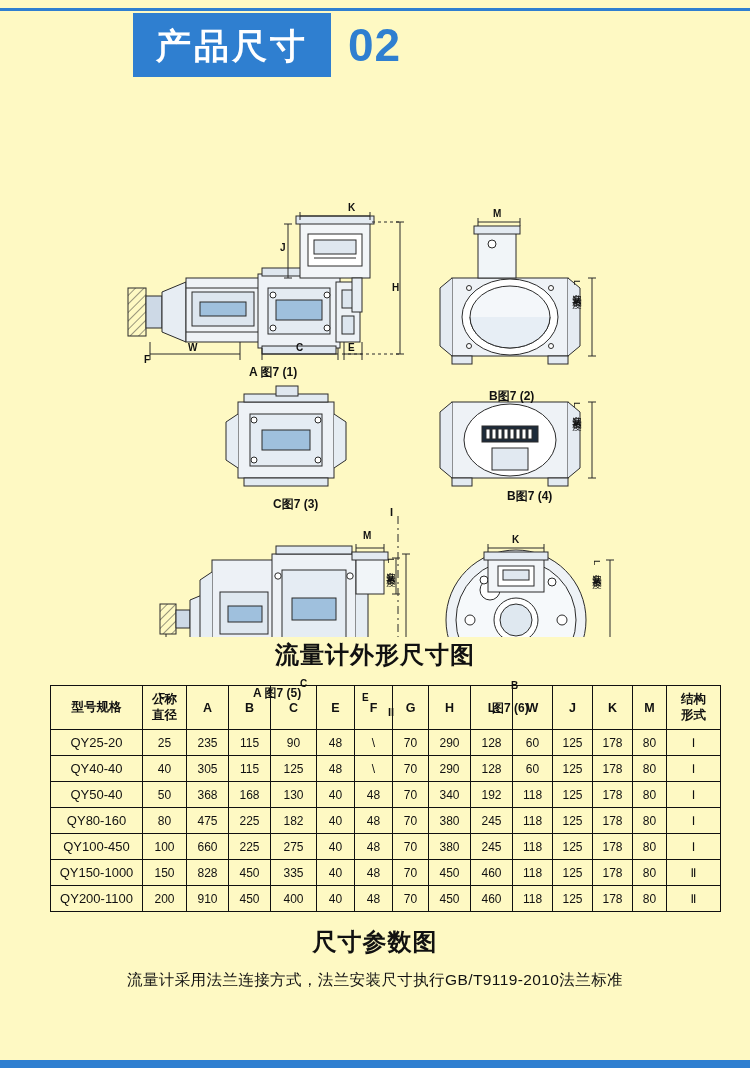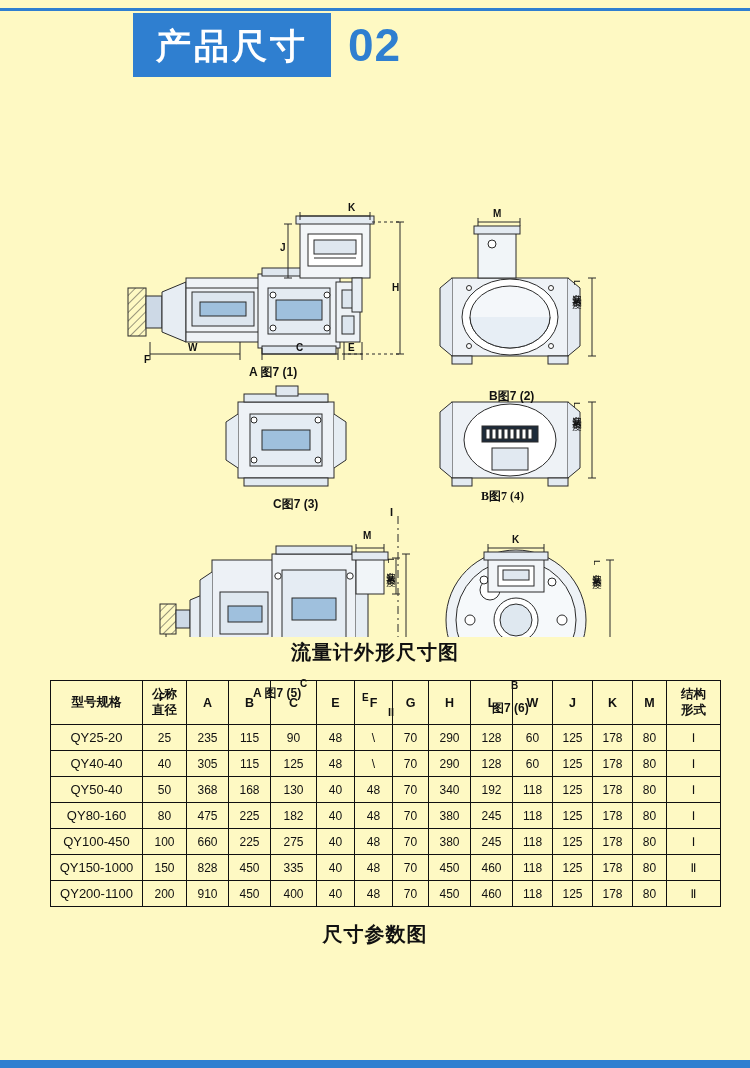--- a/index.html
+++ b/index.html
@@ -86,21 +86,21 @@
   .roman {
     position: absolute;
     font-size: 11px;
     font-weight: bold;
     color: #111;
   }
 
   
   .section-title {
     text-align: center;
-    font-size: 20px;
+    font-size: 24px;
     font-weight: bold;
     color: #111;
     letter-spacing: 1px;
   }
   #title-outline { margin-top: 2px; }
   #title-params { margin-top: 14px; }
 
   .footnote {
     margin-top: 12px;
     text-align: center;
@@ -379,21 +379,21 @@
     <div class="roman" style="left:388px; top:614px;">II</div>
 
     <div class="vlabel" style="left:570px; top:188px;">L安装法兰长度</div>
     <div class="vlabel" style="left:570px; top:310px;">L安装法兰长度</div>
     <div class="vlabel" style="left:384px; top:466px;">L安装法兰长度</div>
     <div class="vlabel" style="left:590px; top:468px;">L安装法兰长度</div>
 
     <div class="cap" style="left:249px; top:272px;">A 图7 (1)</div>
     <div class="cap" style="left:489px; top:272px;margin-top:24px;">B图7 (2)</div>
     <div class="cap" style="left:273px; top:404px;">C图7 (3)</div>
-    <div class="cap" style="left:481px; top:396px;font-family:Liberation Serif, serif;">B图7 (4)</div>
+    <div class="cap" style="left:507px; top:396px;">B图7 (4)</div>
     <div class="cap" style="left:253px; top:593px;">A 图7 (5)</div>
     <div class="cap" style="left:492px; top:608px;">图7 (6)</div>
   </div>
 
   <div class="section-title" id="title-outline">流量计外形尺寸图</div>
 
   <div class="table-wrap">
     <table class="spec">
       <colgroup>
         <col style="width:92px">
@@ -560,15 +560,16 @@
             <td>178</td>
             <td>80</td>
             <td>Ⅱ</td>
           </tr>
         </tbody>
     </table>
   </div>
 
   <div class="section-title" id="title-params">尺寸参数图</div>
 
+  <div class="footnote">流量计采用法兰连接方式，法兰安装尺寸执行GB/T9119-2010法兰标准</div>
 
   <div class="blue-bottom"></div>
 </div>
 
 </body></html>

